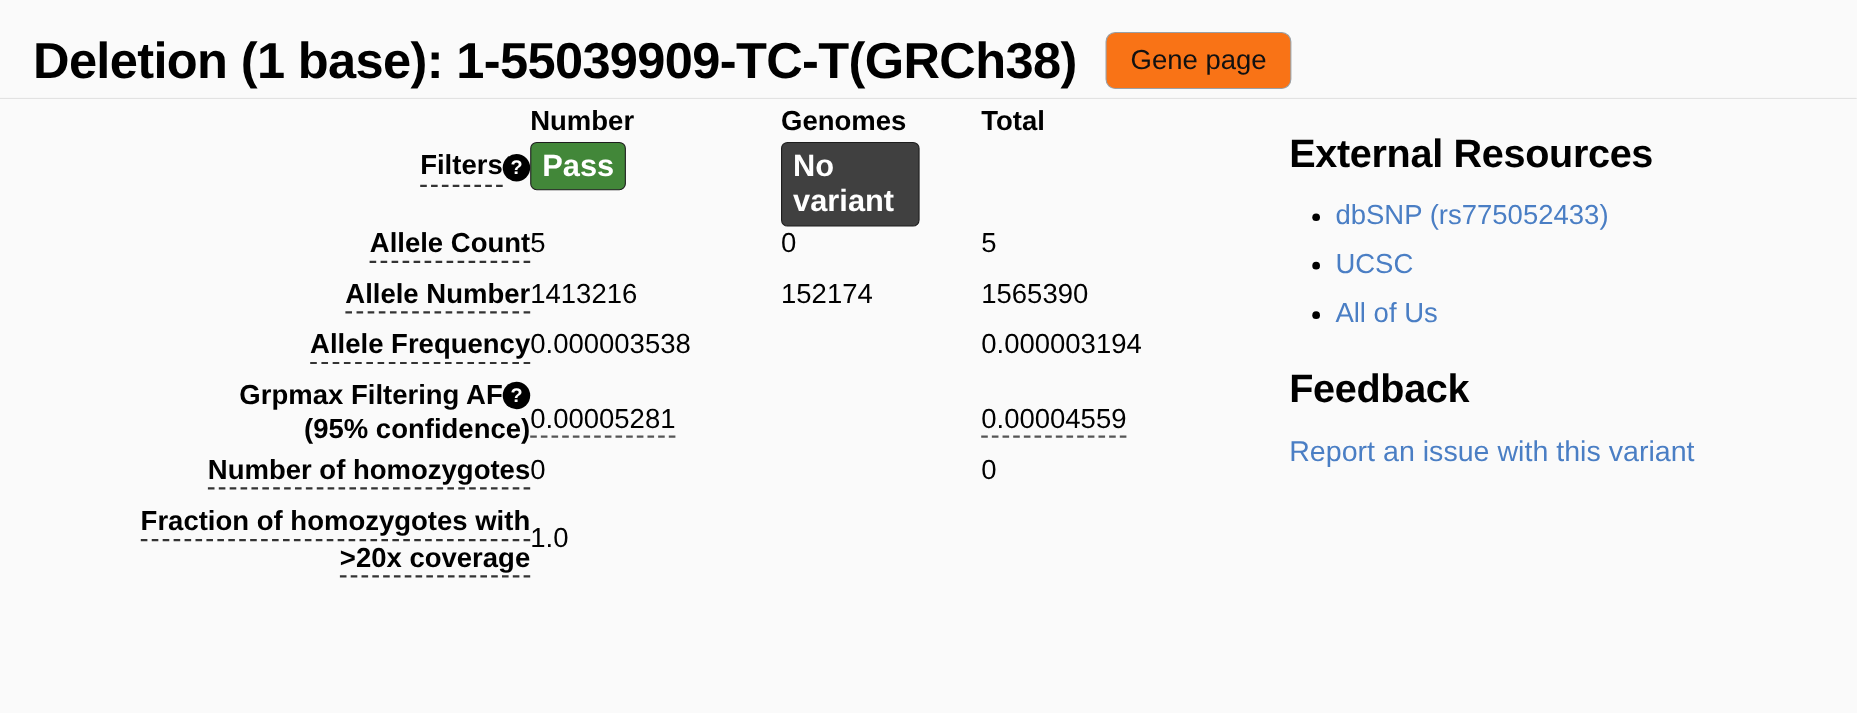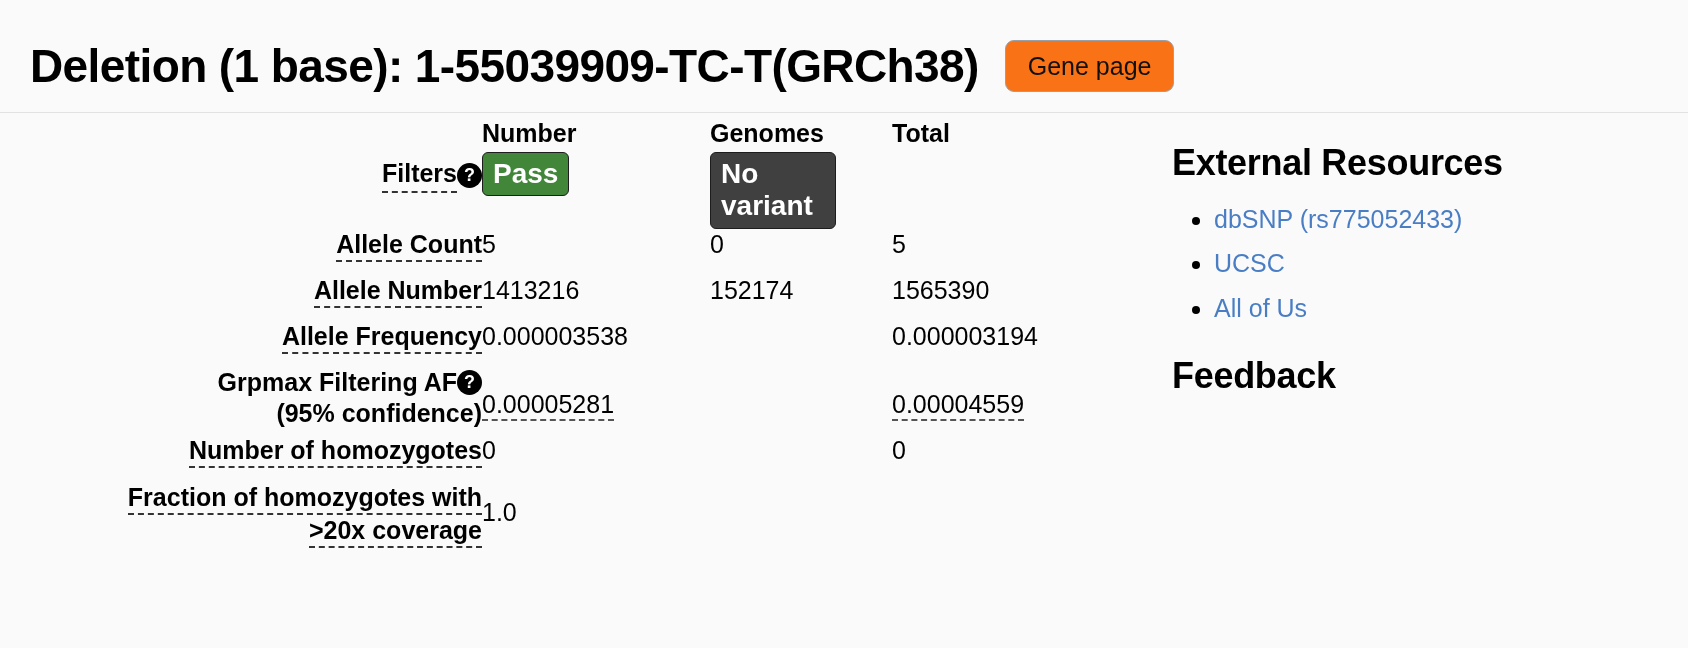--- a/index.html
+++ b/index.html
@@ -15,21 +15,21 @@
     overflow: hidden;
   }
 
   
   .page-header {
     display: flex;
     align-items: center;
     gap: 26px;
     padding: 22px 30px 2px 30px;
     border-bottom: 1px solid #e2e2e2;
-    height: 113px;
+    height: 90px;
     box-sizing: border-box;
   }
   .page-title {
     font-size: 46px;
     font-weight: bold;
     letter-spacing: -0.6px;
     white-space: nowrap;
     line-height: 1;
   }
   .gene-page-button {
@@ -328,15 +328,18 @@
       </li>
       <li>
         <a class="resource-link">UCSC</a>
       </li>
       <li>
         <a class="resource-link">All of Us</a>
       </li>
     </ul>
 
     <h2 class="panel-heading second">Feedback</h2>
+    <div class="feedback-link-wrap">
+      <a class="feedback-link">Report an issue with this variant</a>
+    </div>
   </div>
 
 </div>
 
 </body></html>

